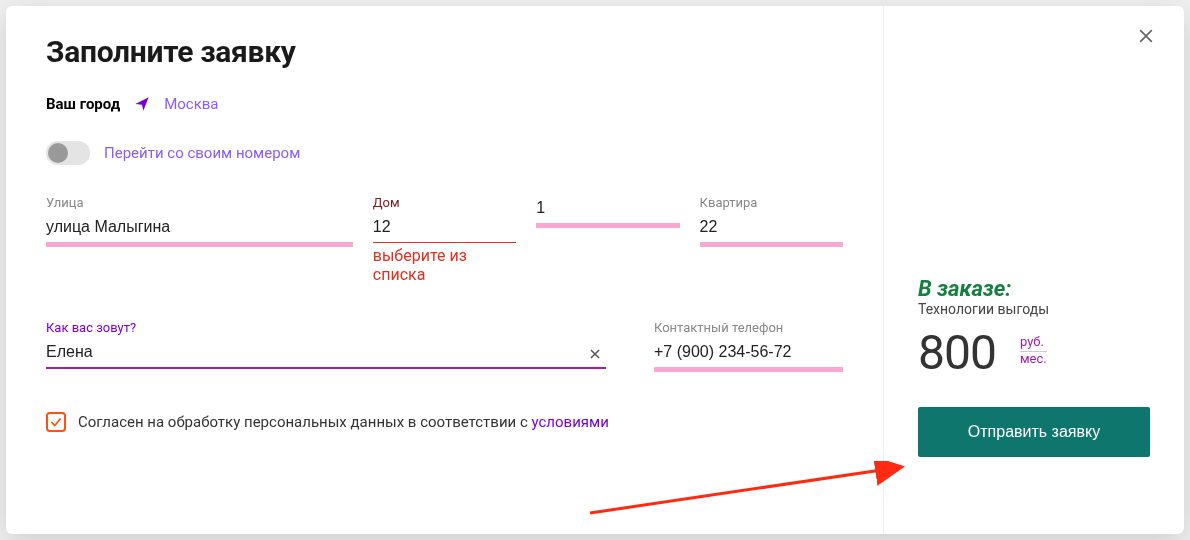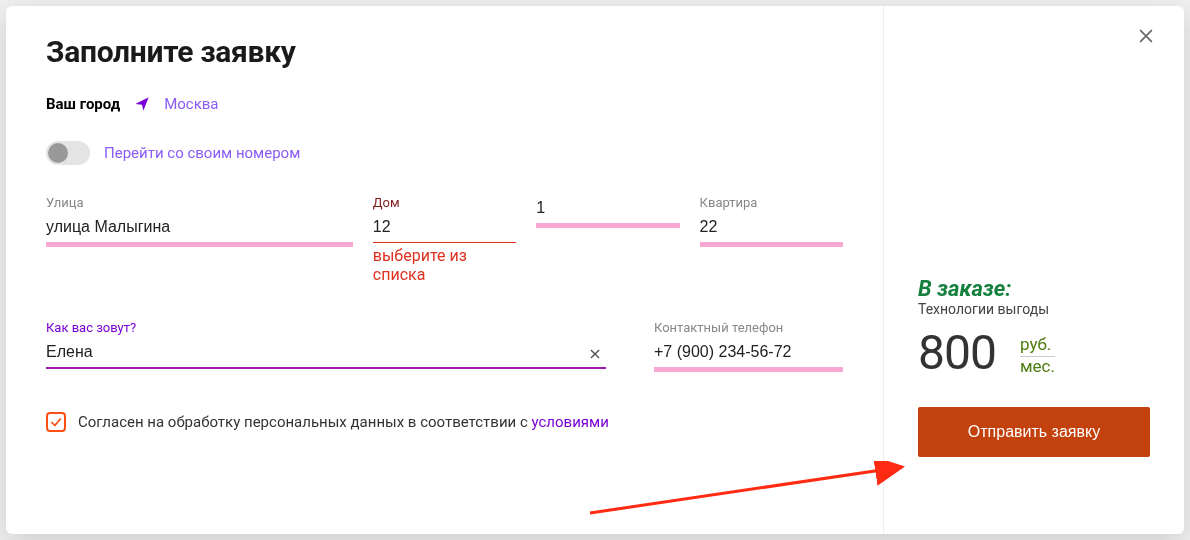--- a/index.html
+++ b/index.html
@@ -168,24 +168,24 @@
   .side-title {
     font-size:22px;
     font-weight:700;
     color:#15803d;
     margin-top:230px;
     font-style:italic;
   }
   .plan-name { font-size:14px; color:#444; margin-bottom:12px; }
   .price-row { display:flex; align-items:flex-start; gap:24px; margin-bottom:30px;}
   .price-val { font-size:48px; font-weight:400; color:#333; line-height:1; letter-spacing:-1px;}
-  .price-unit { display:flex; flex-direction:column; font-size:17px; color:#4d7c0f; line-height:1.15; margin-top:6px;}
+  .price-unit { display:flex; flex-direction:column; font-size:13px; color:#a21caf; line-height:1.15; margin-top:6px;}
   .price-unit span:first-child { border-bottom:1px solid #ccc; padding-bottom:1px;}
   .submit-btn {
-    background:#c2410c;
+    background:#0f766e;
     color:#fff;
     border:none;
     width:100%;
     padding:16px 16px;
     font-size:16px;
     cursor:pointer;
     border-radius:2px;
   }
   svg.arrow {
     position:absolute;

